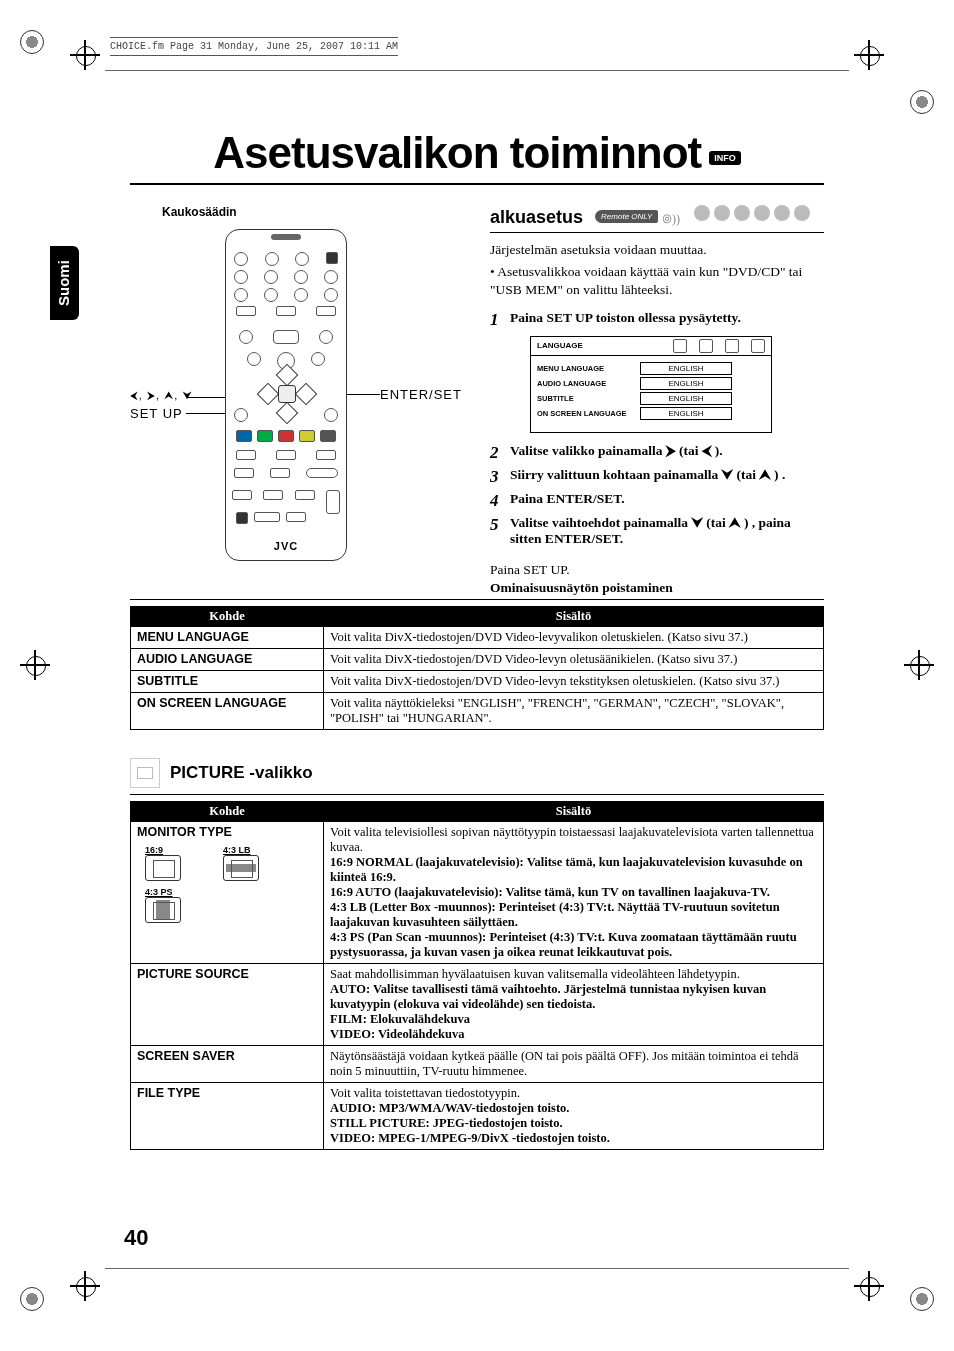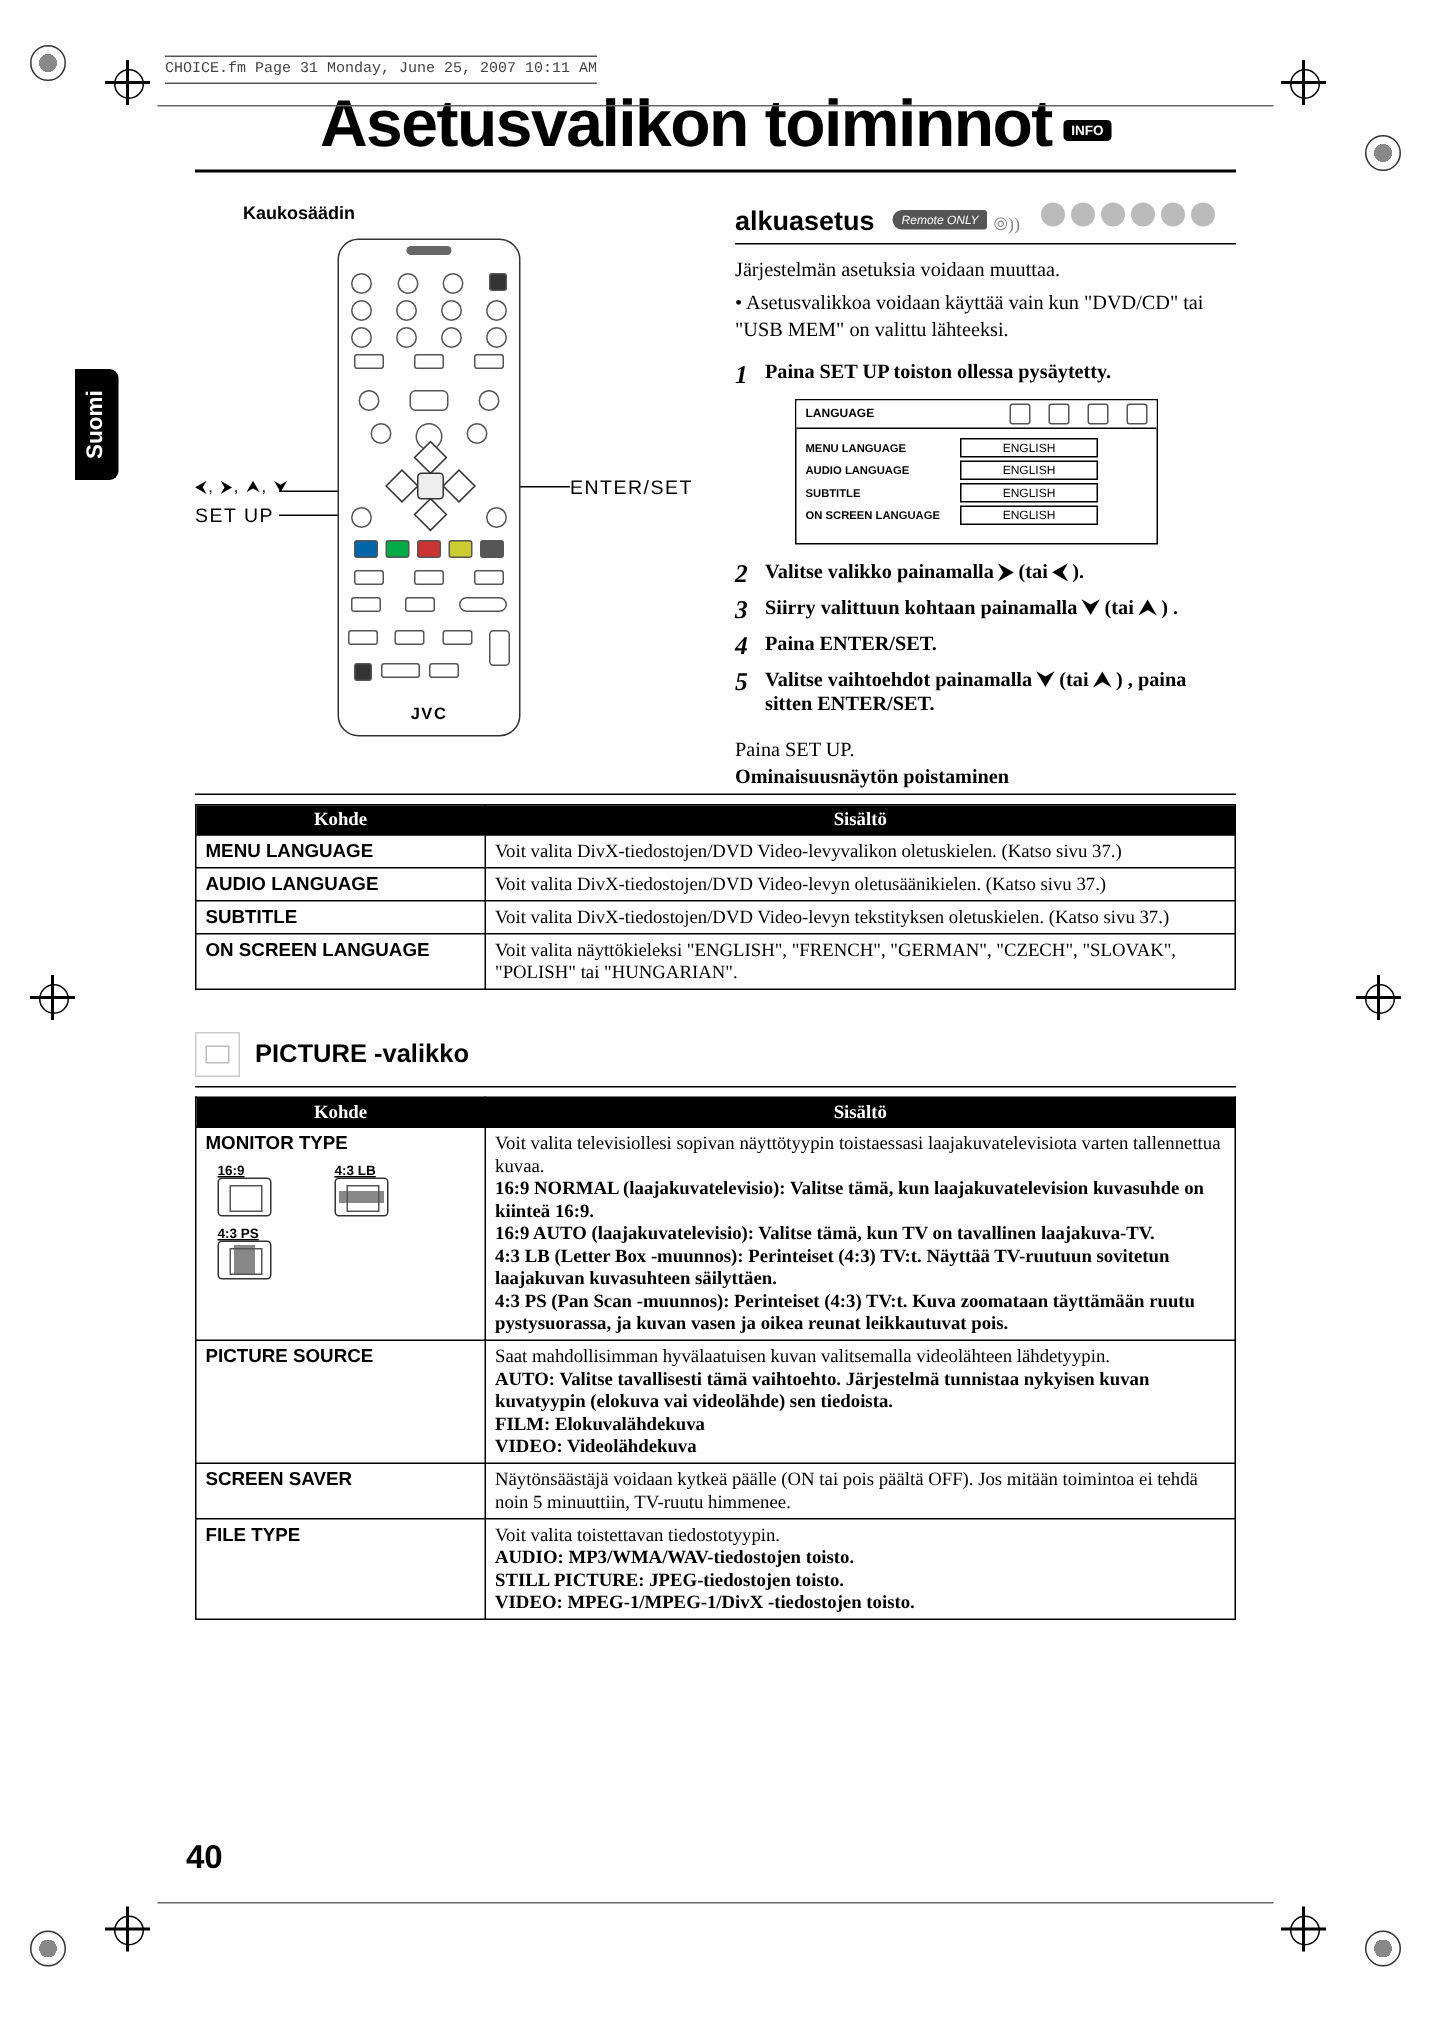--- a/index.html
+++ b/index.html
@@ -57,20 +57,21 @@
     top: -5px;
     left: 40px;
     border-top: 1px solid #555;
     border-bottom: 1px solid #555;
     padding: 3px 0;
     display: inline-block;
   }
 
   .main-title-wrap {
     text-align: center;
+    margin-top: 70px;
   }
   .main-title {
     font: 44px/1 Arial, Helvetica, sans-serif;
     font-weight: 600;
     font-stretch: condensed;
     letter-spacing: -1px;
   }
   .info-icon {
     display:inline-block; vertical-align: middle;
     background:#000; color:#fff; font:bold 9px Arial; padding:2px 5px; border-radius:3px;
@@ -525,20 +526,20 @@
     <tr>
       <td class="key">SCREEN SAVER</td>
       <td>Näytönsäästäjä voidaan kytkeä päälle (ON tai pois päältä OFF). Jos mitään toimintoa ei tehdä noin 5 minuuttiin, TV-ruutu himmenee.</td>
     </tr>
     <tr>
       <td class="key">FILE TYPE</td>
       <td>
         <div>Voit valita toistettavan tiedostotyypin.</div>
         <div><b>AUDIO: MP3/WMA/WAV-tiedostojen toisto.</b></div>
         <div><b>STILL PICTURE: JPEG-tiedostojen toisto.</b></div>
-        <div><b>VIDEO: MPEG-1/MPEG-1/DivX -tiedostojen toisto.</b></div>
+        <div><b>VIDEO: MPEG-1/MPEG-9/DivX -tiedostojen toisto.</b></div>
       </td>
     </tr>
   </tbody>
     </table>
 
   <div class="page-num">40</div>
 </div>
 
 </body></html>

